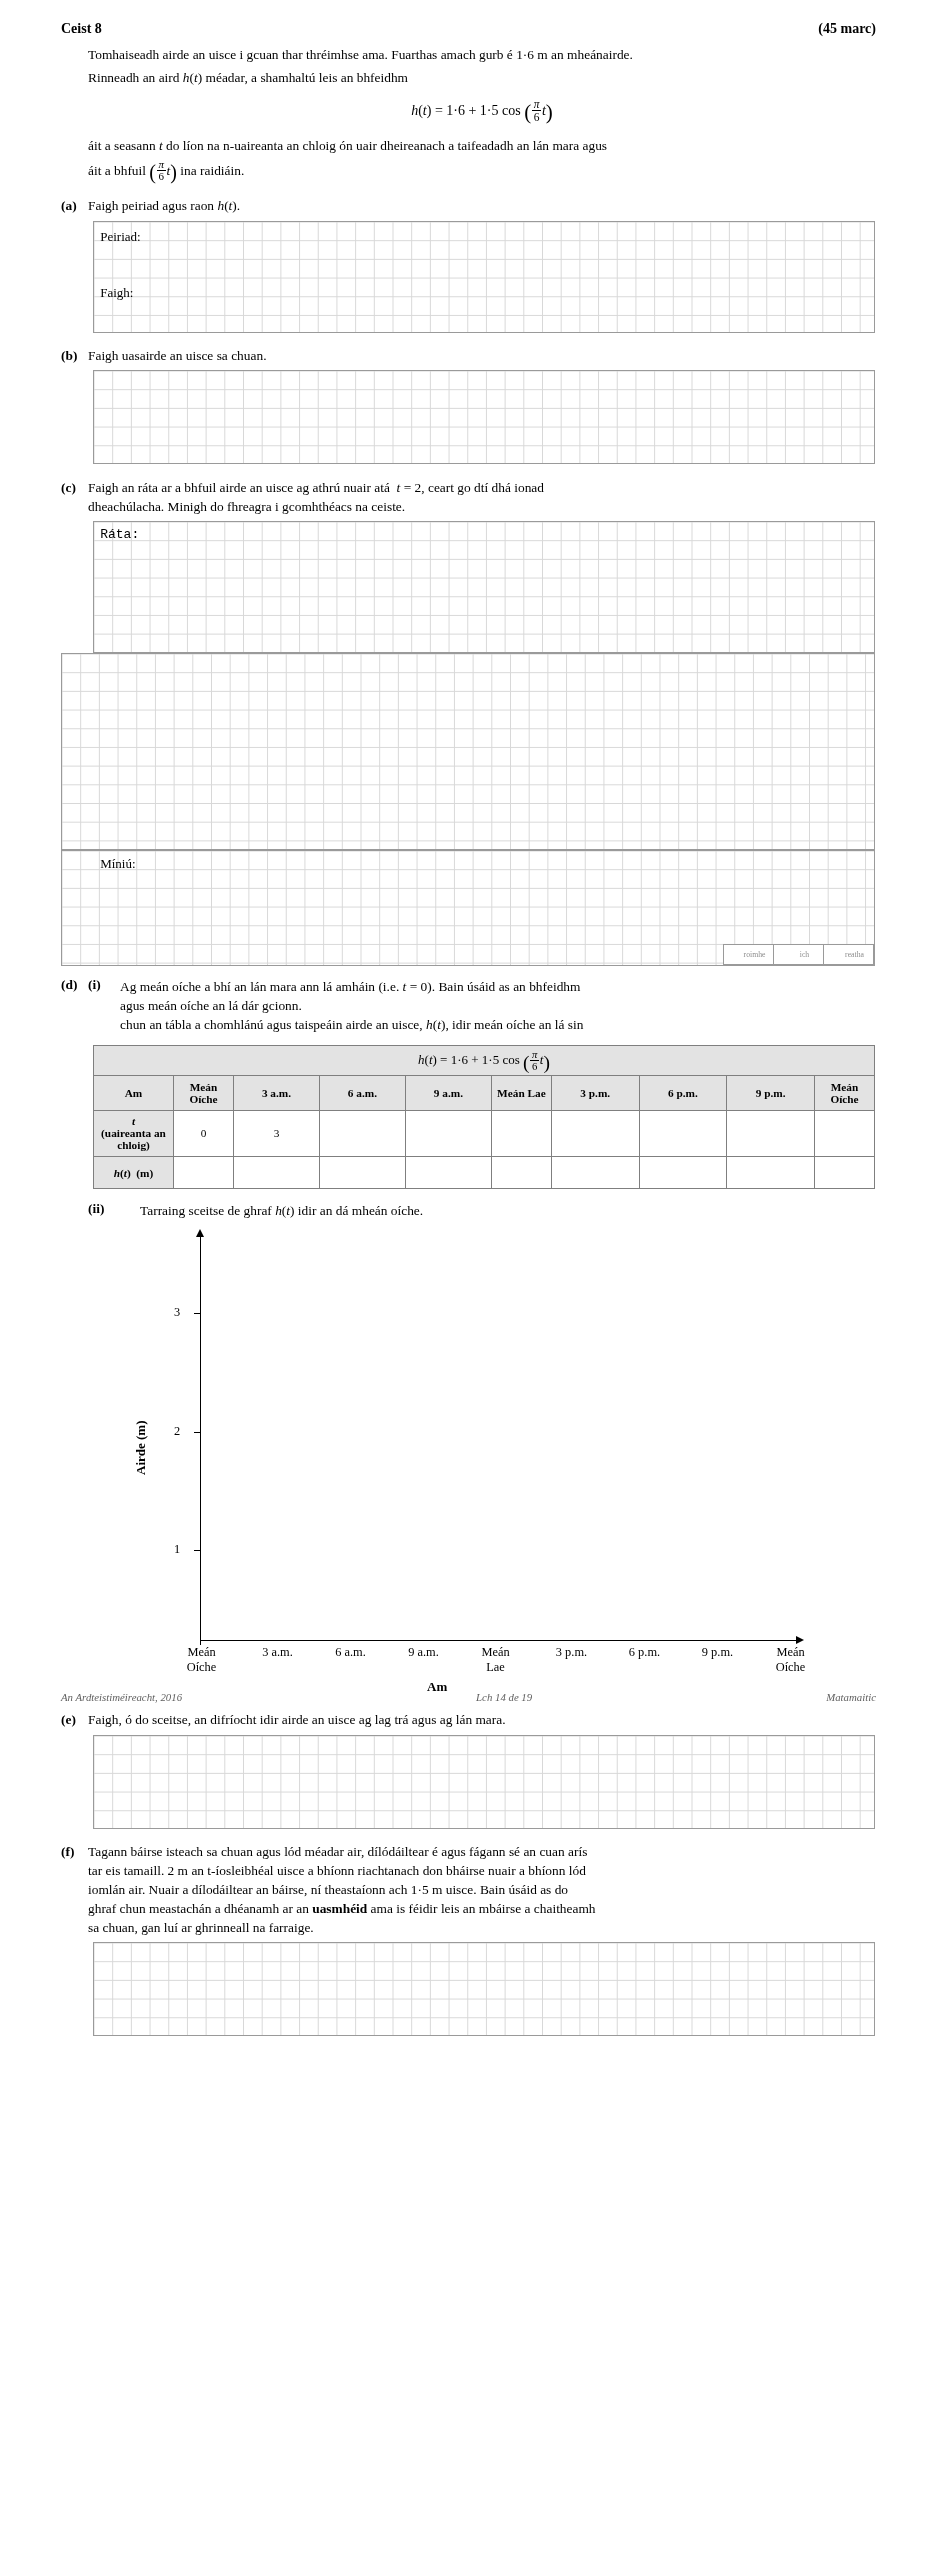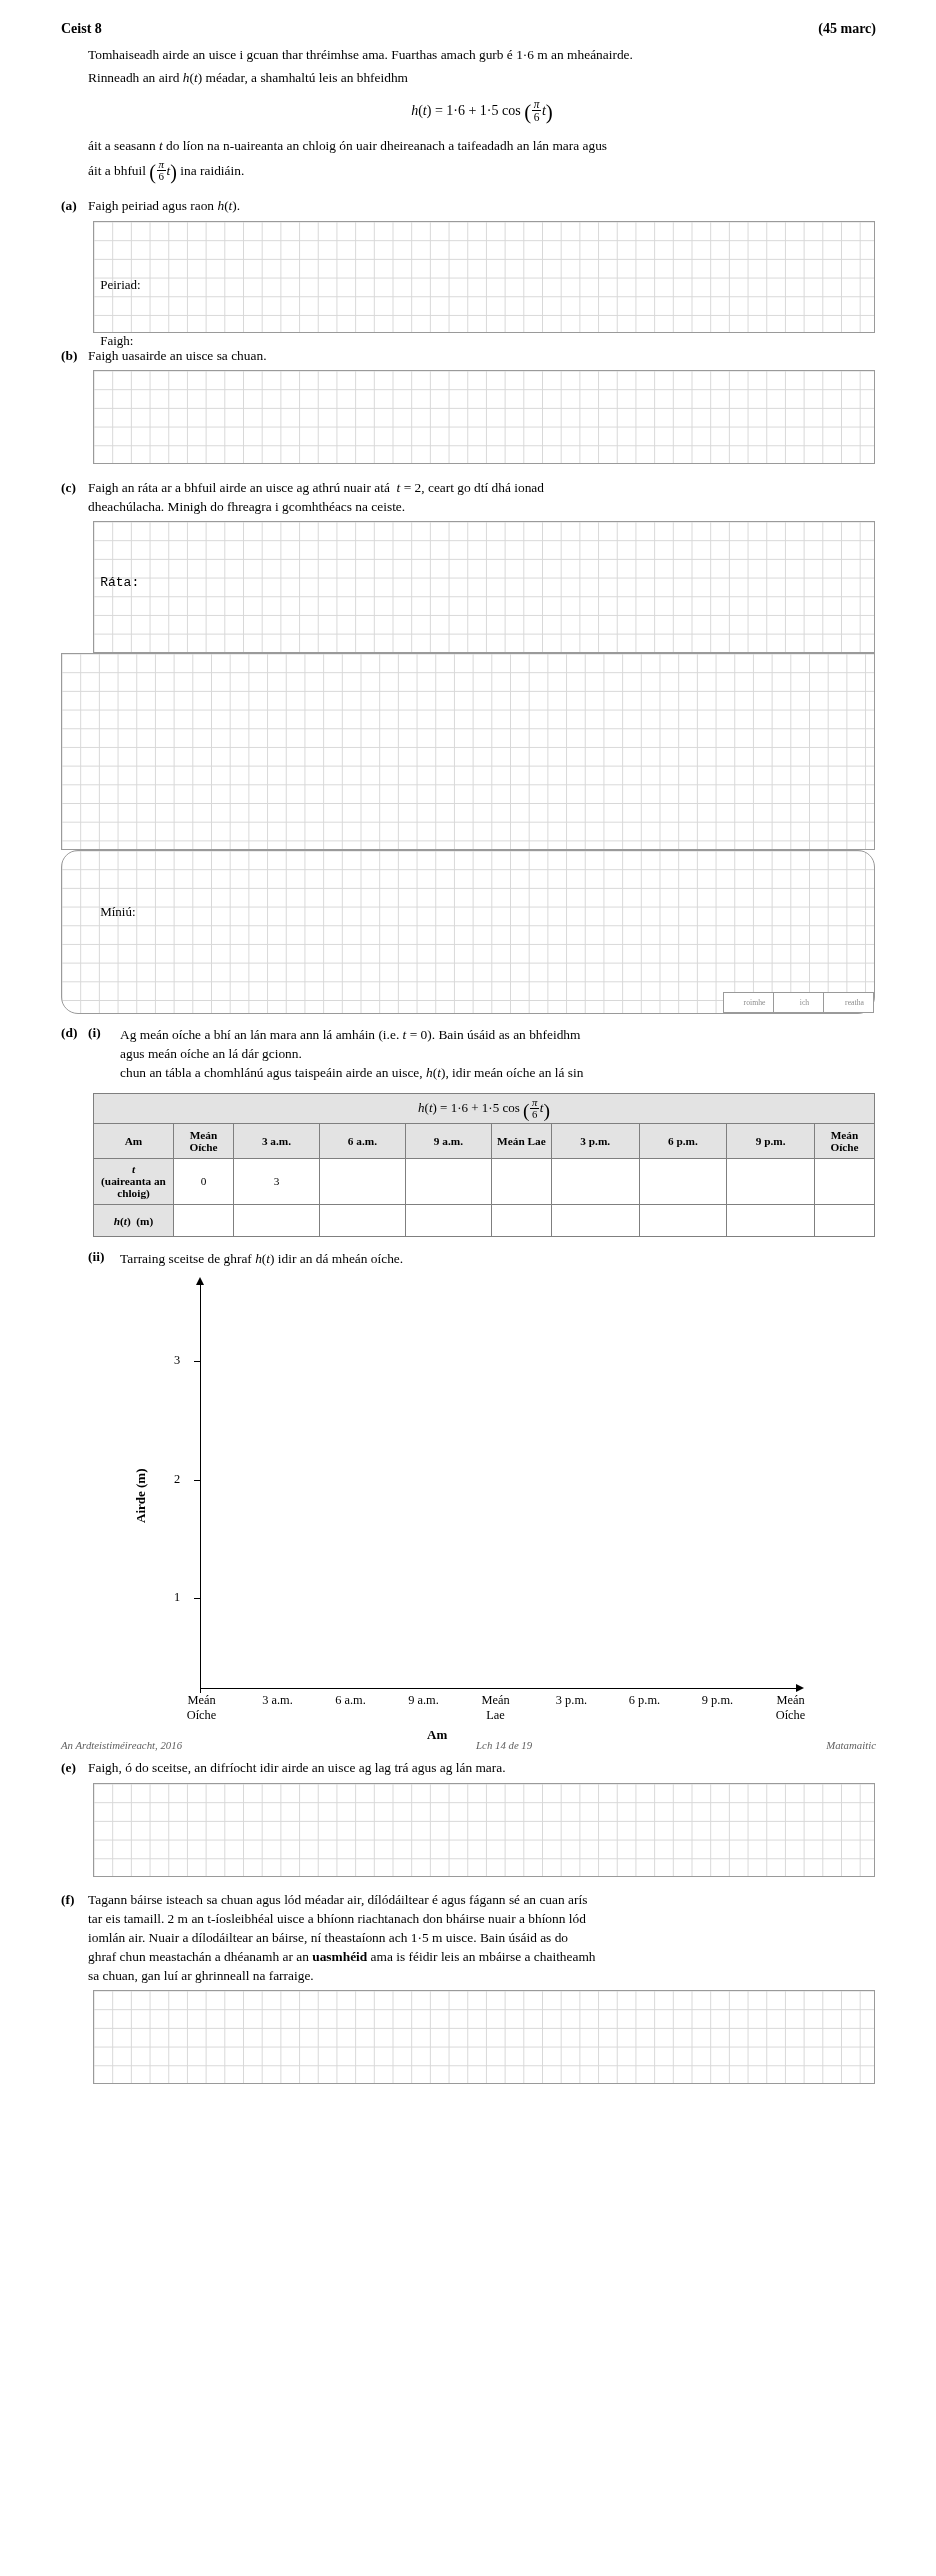--- a/index.html
+++ b/index.html
@@ -90,21 +90,20 @@
     background-position:-0.5px -0.5px;
     box-sizing:border-box;
     margin-top:5.2px;
   }
   .gridbox .glabel{
     position:absolute;
     font-size:13px;
     font-family:"Liberation Serif", serif;
     padding-left:6.2px;
     background:transparent;
-    margin-top:48px;
   }
   .offset-a{ margin-left:32px; width:782px; }
   .offset-b{ margin-left:32px; width:782px; }
 
   
   .minitable{
     position:absolute;
     right:0px;
     bottom:0px;
     display:flex;
@@ -292,21 +291,21 @@
     <div class="lbl">(c)</div>
     <div class="txt">
       <div>Faigh an ráta ar a bhfuil airde an uisce ag athrú nuair atá&nbsp; <i class="m">t</i> = 2, ceart go dtí dhá ionad</div>
       <div>dheachúlacha.  Minigh do fhreagra i gcomhthéacs na ceiste.</div>
     </div>
   </div>
   <div class="gridbox offset-b" style="height:132px;">
     <span class="glabel" style="top:5.2px;left:0;font-family:Liberation Mono, monospace;">Ráta:</span>
   </div>
   <div class="gridbox" style="height:197px;width:814px;margin-left:0;margin-top:0;"></div>
-  <div class="gridbox" style="height:164px;width:814px;margin-left:0;margin-top:0;border-radius:17px;">
+  <div class="gridbox" style="height:116px;width:814px;margin-left:0;margin-top:0;">
     <span class="glabel" style="top:5.2px;left:32px;">Míniú:</span>
     <div class="minitable">
       <div>roimhe</div>
       <div>ich</div>
       <div>reatha</div>
     </div>
   </div>
 
   <div class="sub">
     <div class="lbl1">(d)</div>
@@ -357,21 +356,21 @@
       <td></td>
       <td></td>
       <td></td>
       <td></td>
       <td></td>
       <td></td>
     </tr>
   </tbody>
     </table>
 
-  <div class="sub" style="margin-left:27px;">
+  <div class="sub" style="margin-left:27px;gap:20px;">
     <div class="lbl2">(ii)</div>
     <div class="txt">Tarraing sceitse de ghraf <i class="m">h</i>(<i class="m">t</i>) idir an dá mheán oíche.</div>
   </div>
 
   <div class="graphwrap">
     <div class="gcanvas"></div>
     <div class="yaxis"></div>
     <div class="yarrow"></div>
     <div class="xaxis"></div>
     <div class="xarrow"></div>

